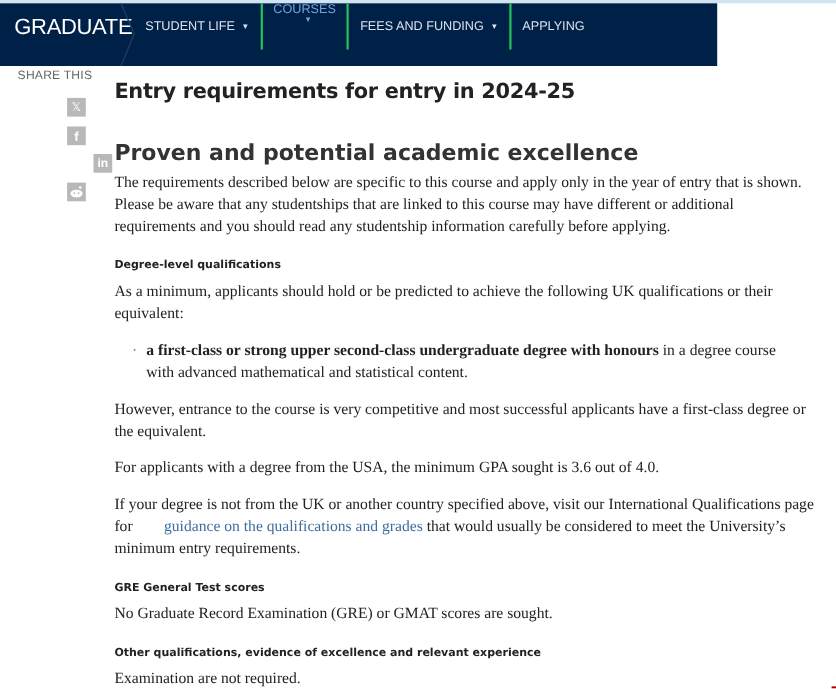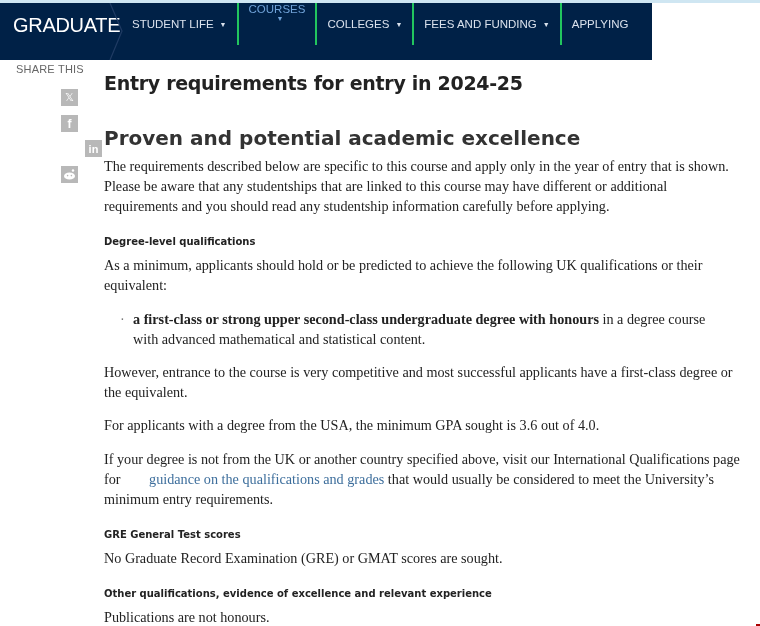--- a/index.html
+++ b/index.html
@@ -38,24 +38,20 @@
   <svg class="brand-chevron" viewBox="0 0 20 57">
     <polyline points="2,0 14,28 2,57" fill="none" stroke="#1f3b63" stroke-width="1.2"></polyline>
   </svg>
   <div class="nav-items">
     <div class="nav-item">
       <span>STUDENT LIFE</span>
         <span class="caret">▼</span>
     </div>
     <div class="nav-item active">
       <span>COURSES</span>
-        <span class="caret">▼</span>
-    </div>
-    <div class="nav-item">
-      <span>COLLEGES</span>
         <span class="caret">▼</span>
     </div>
     <div class="nav-item">
       <span>FEES AND FUNDING</span>
         <span class="caret">▼</span>
     </div>
     <div class="nav-item">
       <span>APPLYING</span>
     </div>
 
@@ -96,15 +92,15 @@
 
 <p class="para" style="top:362px;">However, entrance to the course is very competitive and most successful applicants have a first-class degree or the equivalent.</p>
 <p class="para" style="top:415px;">For applicants with a degree from the USA, the minimum GPA sought is 3.6 out of 4.0.</p>
 
 <p class="para" style="top:449px;"><span>If your degree is not from the UK or another country specified above, visit our International Qualifications page for </span><a class="link" href="#">guidance on the qualifications and grades</a><span> that would usually be considered to meet the University’s minimum entry requirements.</span></p>
 
 <div class="subhead" style="top:529px;">GRE General Test scores</div>
 <p class="para" style="top:548px;">No Graduate Record Examination (GRE) or GMAT scores are sought.</p>
 
 <div class="subhead" style="top:588px;">Other qualifications, evidence of excellence and relevant experience</div>
-<p class="para" style="top:607px;">Publications are not honours.</p>
+<p class="para" style="top:607px;">Examination are not required.</p>
 
 <div class="corner-mark"></div>
 
 </body></html>

